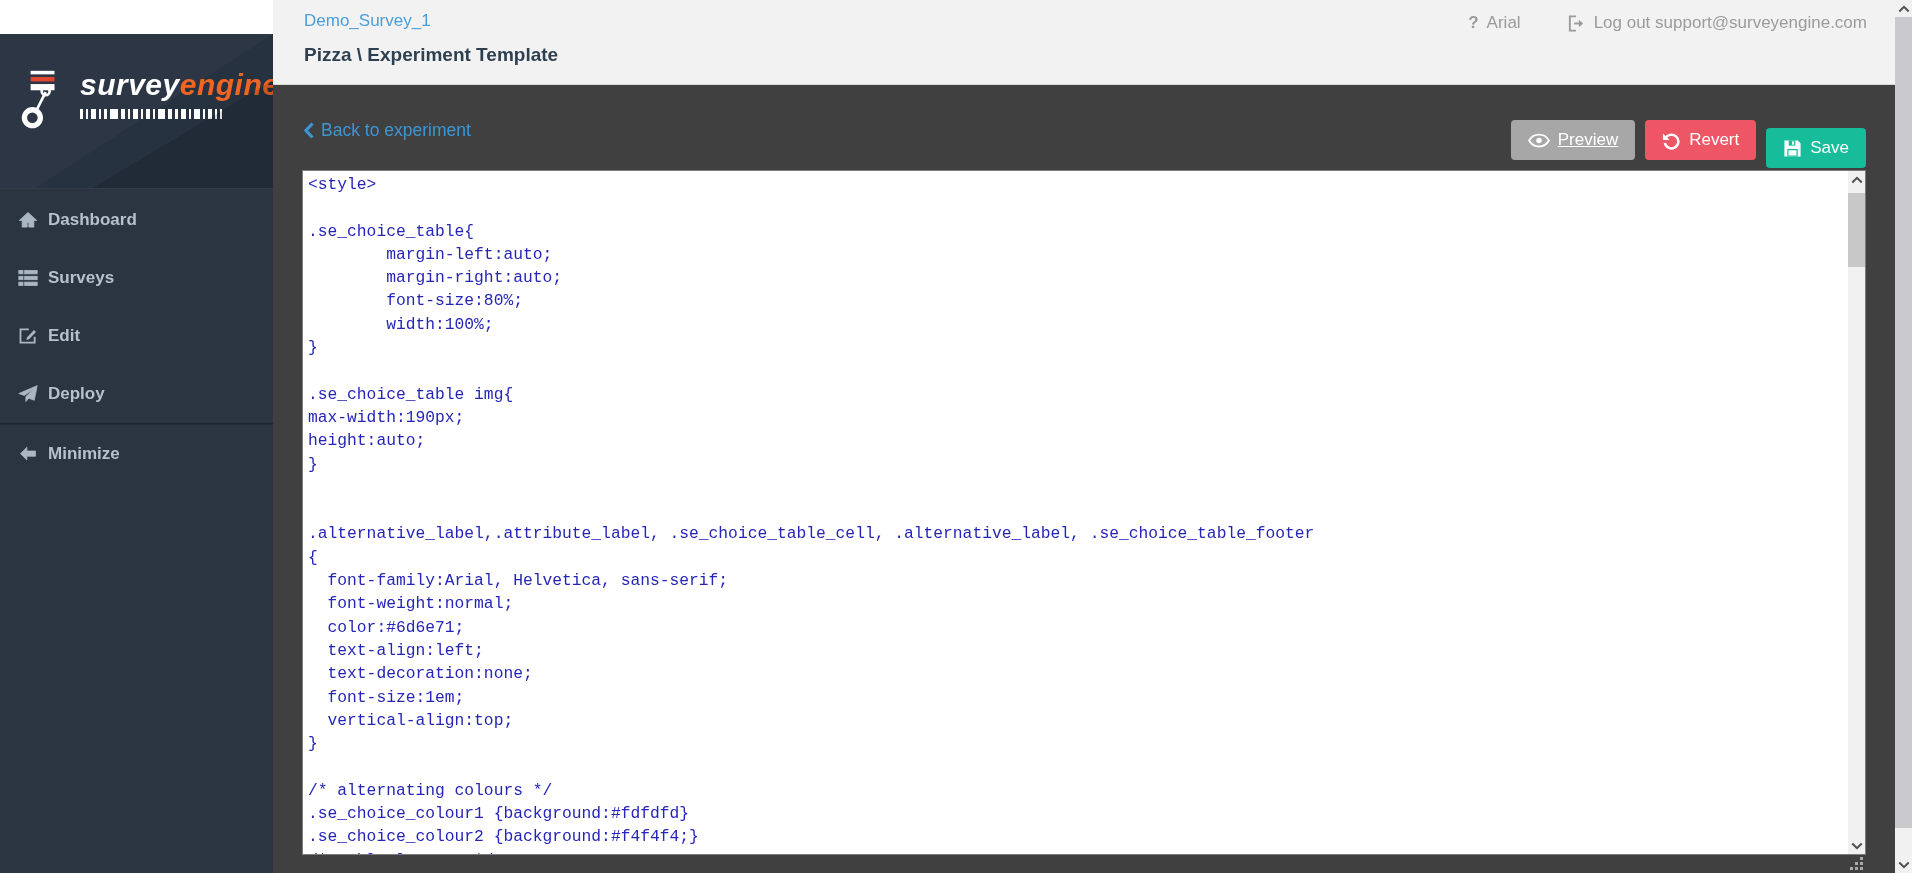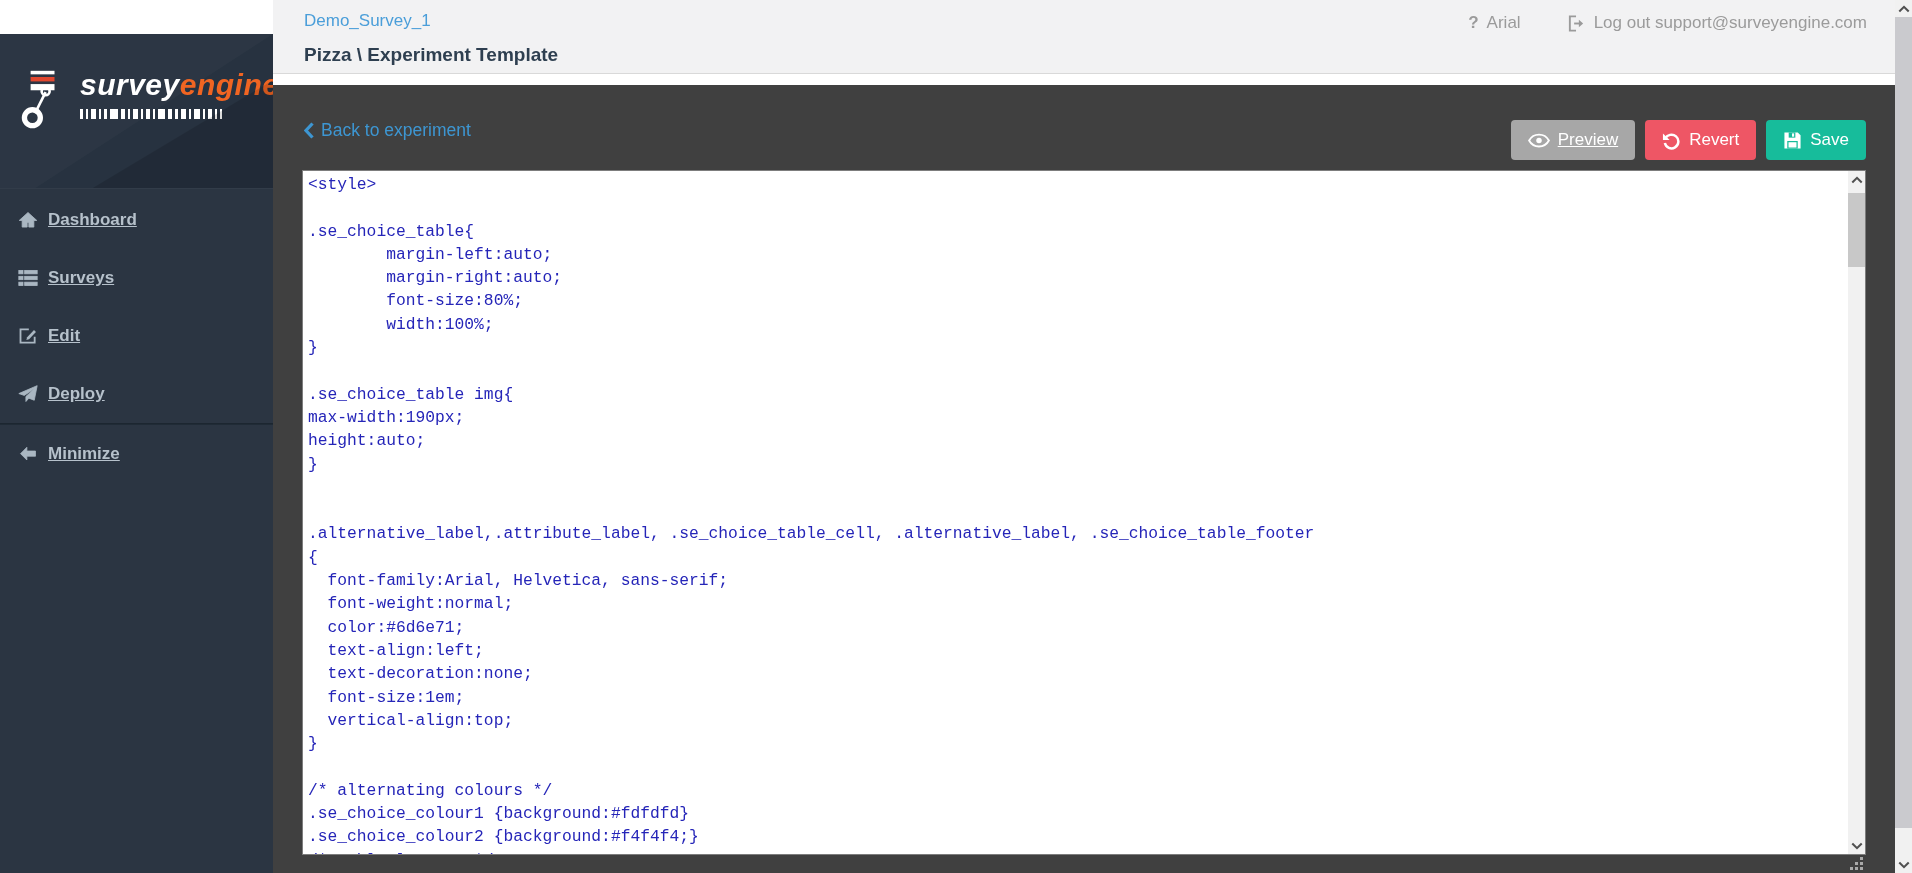--- a/index.html
+++ b/index.html
@@ -18,28 +18,28 @@
   .logo-row { position:absolute; left:20px; top:34px; display:flex; align-items:flex-start; }
   .logo-text { margin-left:14px; }
   .logo-word { font-size:30px; font-weight:700; font-style:italic; letter-spacing:0.5px; }
   .logo-survey { color:#ffffff; }
   .logo-engine { color:#f16522; }
   .barcode { display:flex; align-items:stretch; height:10px; margin-top:7px; }
   .barcode span { background:#fff; margin-right:3px; }
 
   .nav { position:absolute; top:157px; left:0; width:100%; }
   .nav-item { display:flex; align-items:center; height:58px; padding-left:17px;
-              color:#b6c1cb; cursor:pointer;text-decoration:underline; }
+              color:#b6c1cb; cursor:pointer; }
   .nav-item .nico { width:22px; display:flex; justify-content:center; }
   .nav-item .nlabel { margin-left:9px; font-size:17px; font-weight:600; }
   .nav-sep { height:2px; background:#202b36; border-top:1px solid #1c2630; }
   svg.sideicon { fill:#aab7c2; stroke:#aab7c2; }
 
   
-  .topbar { position:absolute; left:273px; top:0; width:1639px; height:74px;
+  .topbar { position:absolute; left:273px; top:0; width:1639px; height:85px;
             background:#f2f2f3; border-bottom:1px solid #d9d9d9; }
   .breadcrumb { position:absolute; left:31px; top:11px; font-size:17px; color:#4a9ed9;
                 text-decoration:none; cursor:pointer; }
   .page-title { position:absolute; left:31px; top:44px; font-size:19px; font-weight:700; color:#2e3f50; }
   .topbar-right { position:absolute; right:45px; top:0; height:46px; display:flex;
                   align-items:center; color:#9b9b9b; font-size:17px; }
   .tb-link { display:flex; align-items:center; cursor:pointer; }
   .tb-link + .tb-link { margin-left:46px; }
   .tb-link .glyph { margin-right:8px; display:flex; align-items:center; }
   .q-mark { font-weight:700; font-size:17px; color:#9b9b9b; }
@@ -50,21 +50,21 @@
                align-items:center; color:#3d96d2; font-size:17.5px; cursor:pointer; }
   .back-link .chev { margin-right:7px; display:flex; }
 
   .btn-row { position:absolute; top:35px; right:29px; display:flex; }
   .btn { display:flex; align-items:center; height:40px; padding:0 17px; margin-left:10px;
          border:none; border-radius:4px; color:#fff; font-size:17px;
          font-family:"Liberation Sans",sans-serif; cursor:pointer; }
   .btn .bicon { display:flex; margin-right:8px; }
   .btn-preview { background:#a7a7a7;text-decoration:underline; }
   .btn-revert  { background:#ee5665; }
-  .btn-save    { background:#17bc9b; }
+  .btn-save    { background:#17bc9b;margin-top:8px; }
 
   .editor { position:absolute; left:29px; top:85px; width:1564px; height:685px;
             background:#fff; border:1px solid #7d7d7d; cursor:text; }
   .code { position:absolute; left:0; top:0; right:17px; bottom:0; overflow:hidden;
           padding:2px 4px 0 5px; font-family:"Liberation Mono", monospace;
           font-size:16.3px; line-height:23.3px; color:#2525b8; white-space:pre; }
 
   
   .vscroll { position:absolute; top:0; right:0; bottom:0; width:17px; background:#f1f1f1; }
   .sb-btn { position:absolute; left:0; width:17px; height:17px; background:#f1f1f1;

